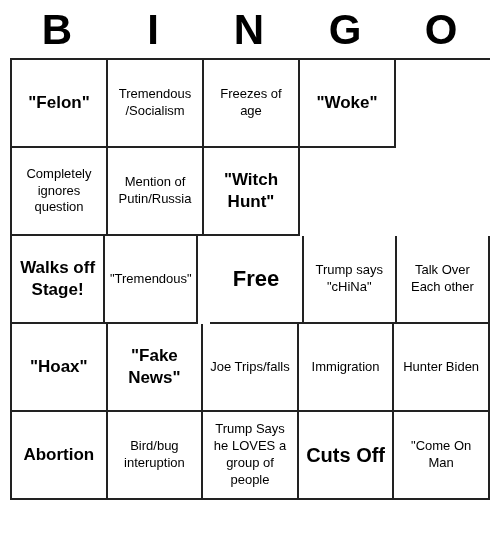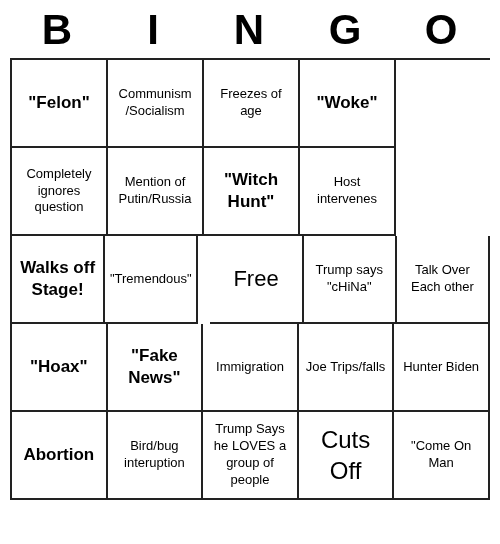--- a/index.html
+++ b/index.html
@@ -42,68 +42,67 @@
       display: flex;
       align-items: center;
       justify-content: center;
       text-align: center;
       font-size: 13px;
       line-height: 1.3;
       padding: 4px;
     }
     .bingo-cell.free {
       font-size: 22px;
-      font-weight: normal;
+      font-weight: bold;
       margin-left: 12px;
     }
     .bingo-cell.large-text {
       font-size: 17px;
       font-weight: bold;
     }
     .bingo-cell.xlarge-text {
-      font-size: 24px;
-      font-weight: normal;
+      font-size: 20px;
+      font-weight: bold;
     }
   </style>
 </head>
 <body>
 
 <div class="bingo-title">
   <span>B</span>
   <span>I</span>
   <span>N</span>
   <span>G</span>
   <span>O</span>
 </div>
 
 <div class="bingo-grid" id="bingo-grid">
     <div class="bingo-row">
       <div class="bingo-cell large-text">"Felon"</div>
-      <div class="bingo-cell">Communism /Socialism</div>
+      <div class="bingo-cell">Tremendous /Socialism</div>
       <div class="bingo-cell">Freezes of age</div>
       <div class="bingo-cell large-text">"Woke"</div>
     </div>
     <div class="bingo-row">
       <div class="bingo-cell">Completely ignores question</div>
       <div class="bingo-cell">Mention of Putin/Russia</div>
       <div class="bingo-cell large-text">"Witch Hunt"</div>
-      <div class="bingo-cell">Host intervenes</div>
     </div>
     <div class="bingo-row">
       <div class="bingo-cell large-text">Walks off Stage!</div>
       <div class="bingo-cell">"Tremendous"</div>
       <div class="bingo-cell free">Free</div>
       <div class="bingo-cell">Trump says "cHiNa"</div>
       <div class="bingo-cell">Talk Over Each other</div>
     </div>
     <div class="bingo-row">
       <div class="bingo-cell large-text">"Hoax"</div>
       <div class="bingo-cell large-text">"Fake News"</div>
+      <div class="bingo-cell">Joe Trips/falls</div>
       <div class="bingo-cell">Immigration</div>
-      <div class="bingo-cell">Joe Trips/falls</div>
       <div class="bingo-cell">Hunter Biden</div>
     </div>
     <div class="bingo-row">
       <div class="bingo-cell large-text">Abortion</div>
       <div class="bingo-cell">Bird/bug interuption</div>
       <div class="bingo-cell">Trump Says he LOVES a group of people</div>
       <div class="bingo-cell xlarge-text">Cuts Off</div>
       <div class="bingo-cell">"Come On Man</div>
     </div>
   </div>

